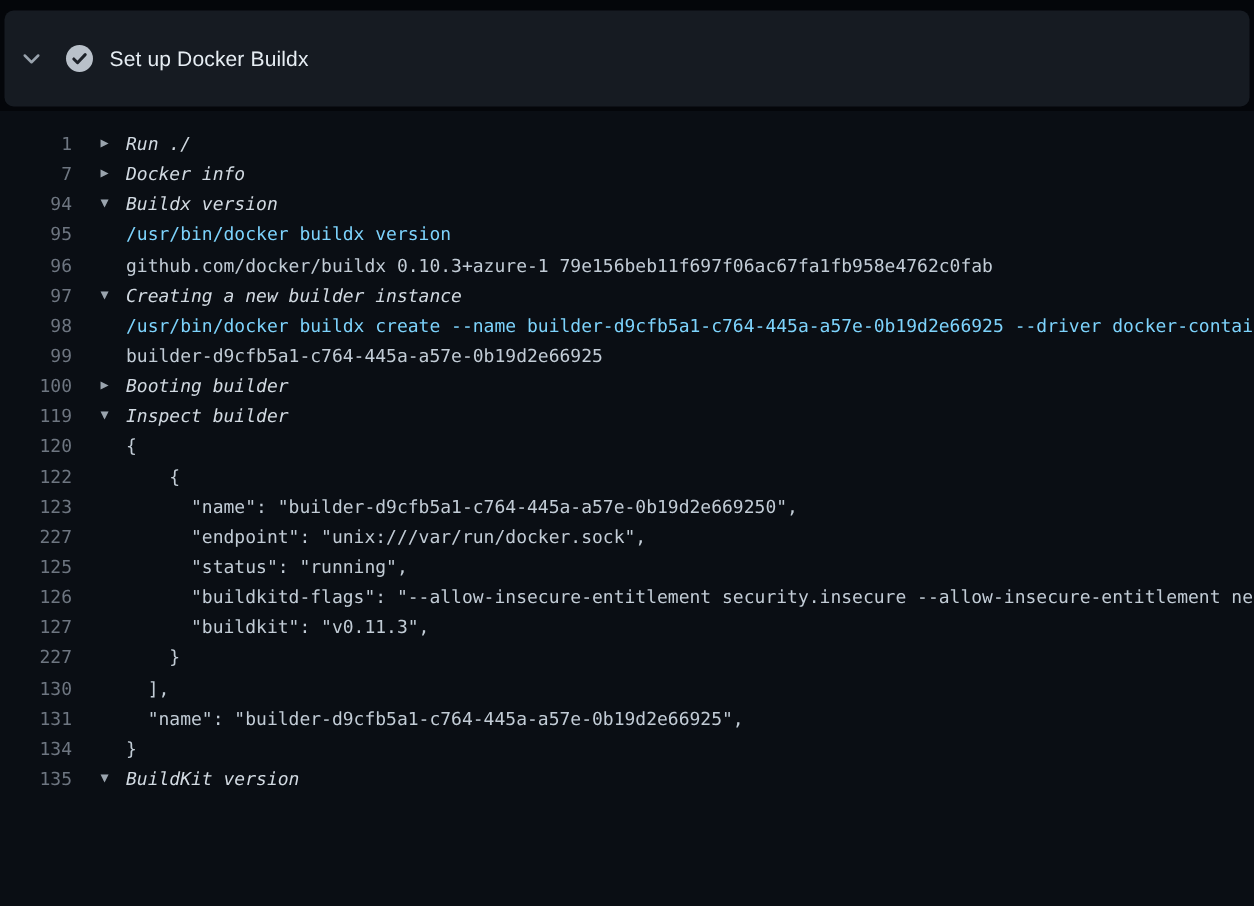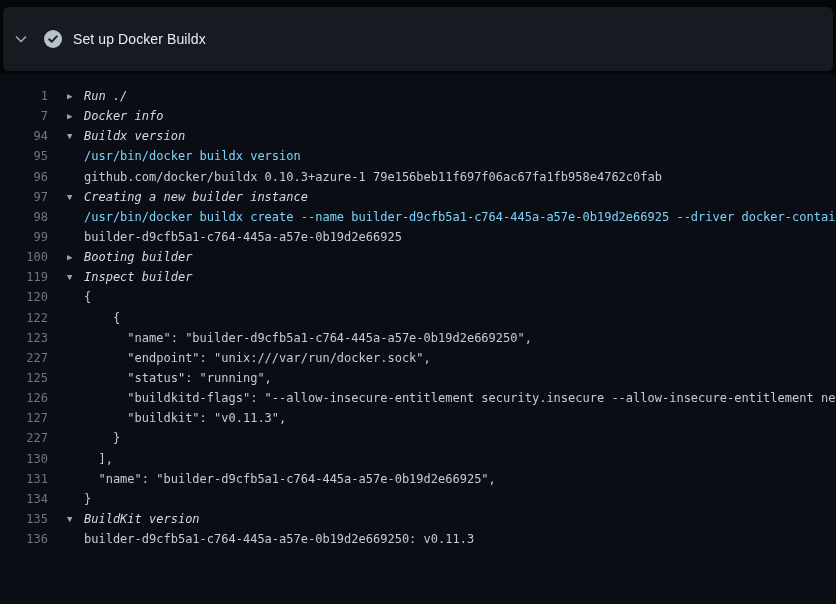--- a/index.html
+++ b/index.html
@@ -202,18 +202,13 @@
     <div class="row">
       <span class="num">134</span>
       <span class="caret"></span>
       <span class="txt output">}</span>
     </div>
     <div class="row">
       <span class="num">135</span>
       <span class="caret">▼</span>
       <span class="txt group">BuildKit version</span>
     </div>
-    <div class="row">
-      <span class="num">136</span>
-      <span class="caret"></span>
-      <span class="txt output">builder-d9cfb5a1-c764-445a-a57e-0b19d2e669250: v0.11.3</span>
-    </div>
   </div>
 
 </body></html>

